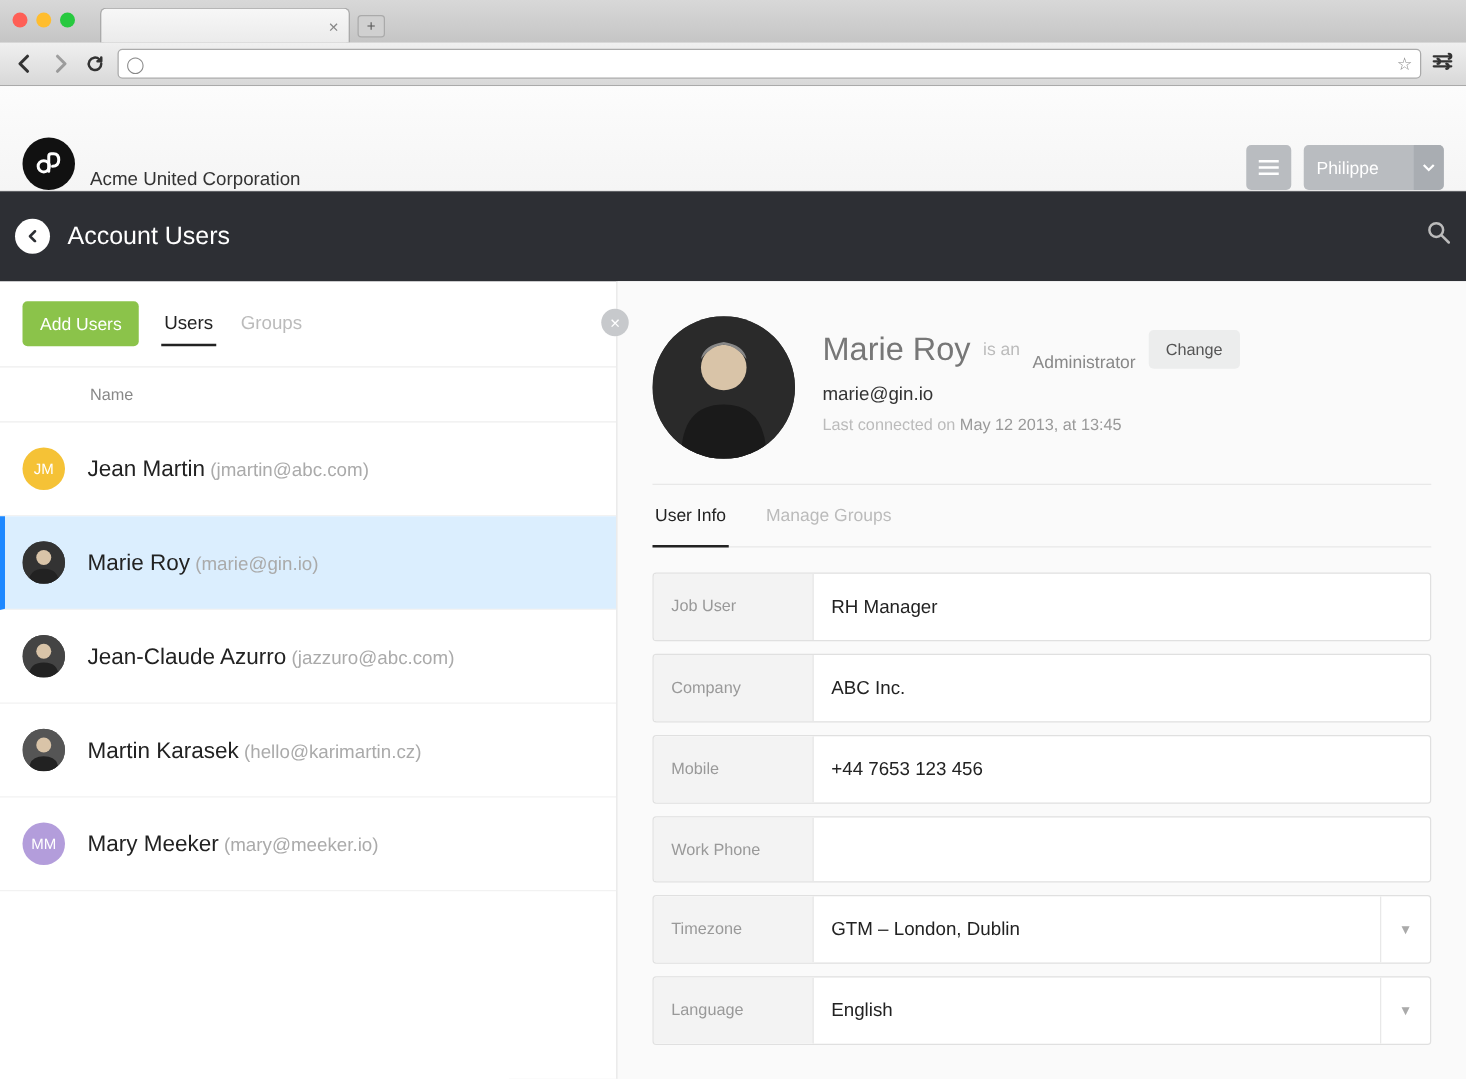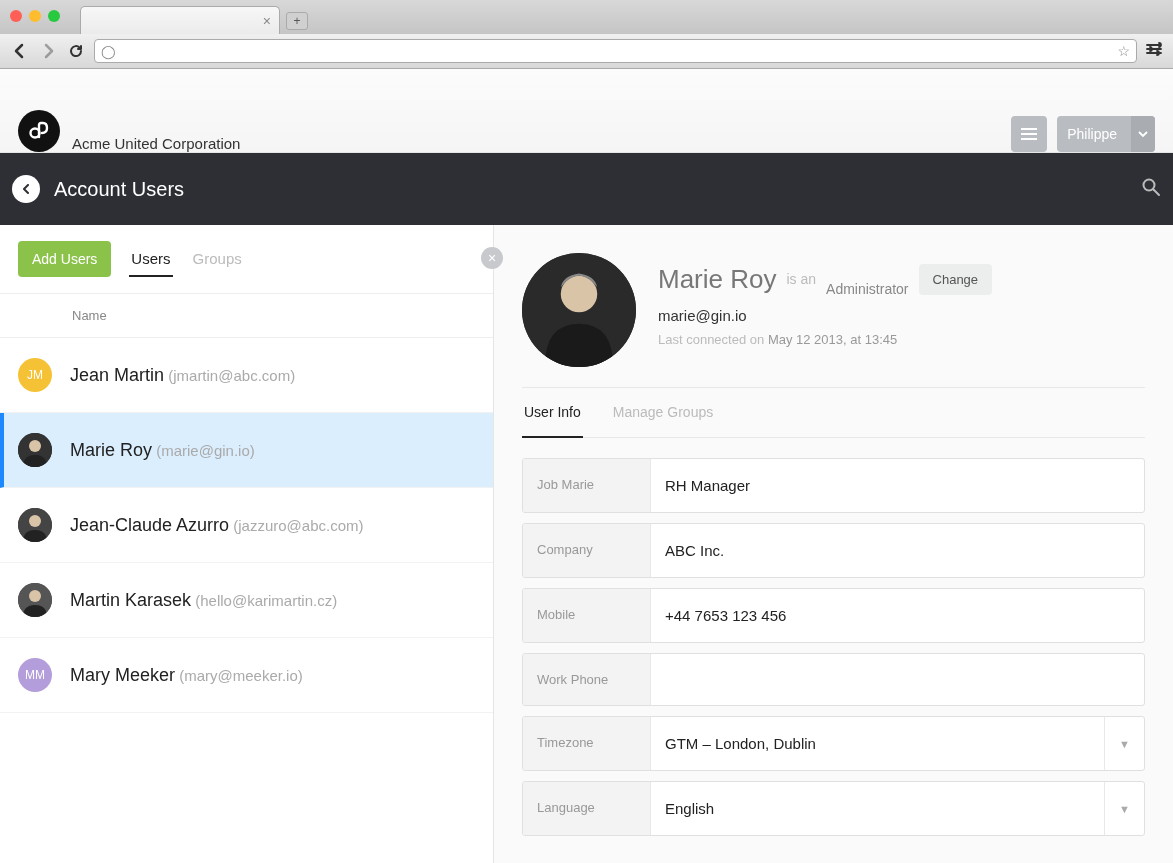--- a/index.html
+++ b/index.html
@@ -23,21 +23,21 @@
   .url-bar input { border:none; outline:none; flex:1; font-size:13px; }
   .url-bar .star { color:#888; font-size:14px;}
   .wrench { color:#333; font-size:16px;}
   
   
   .app { background:#fff; }
   .app-header { height: 84px; display:flex; align-items:flex-end; padding:0 18px; background: linear-gradient(to bottom, #fcfcfc, #f5f5f5); border-bottom:1px solid #e5e5e5;}
   .logo { width:42px; height:42px; border-radius:50%; background:#111; display:flex; align-items:center; justify-content:center; color:#fff; font-weight:bold; font-size:20px; margin-right:12px;}
   .company-name { font-size:15px; color:#333; font-weight:500;}
   .header-right { margin-left:auto; display:flex; gap:10px;}
-  .menu-btn, .user-btn { height:36px; border-radius:4px; background:#b9bcc0; display:flex; align-items:center; padding:0 10px; color:#fff; font-size:14px; gap:8px;}
+  .menu-btn, .user-btn { height:36px; border-radius:4px; background:#b9bcc0; display:flex; align-items:center; padding:0 10px; color:#fff; font-size:14px; gap:22px;}
   .menu-btn { width:36px; justify-content:center;}
   .user-btn .chev { width:24px; height:36px; margin:-10px -10px -10px 6px; background:#a9adb2; display:flex; align-items:center; justify-content:center; border-radius:0 4px 4px 0;}
   
   .section-bar { height: 72px; background:#2d2f34; display:flex; align-items:center; padding:0 12px; color:#fff;}
   .back-btn { width:28px; height:28px; border-radius:50%; background:#fff; color:#2d2f34; display:flex; align-items:center; justify-content:center; margin-right:14px; font-size:14px;}
   .section-title { font-size:20px; font-weight:300;}
   .search-btn { margin-left:auto; color:#bbb; font-size:20px;}
   
   .content { display:flex; height: calc(863px - 34px - 34px - 72px - 70px); }
   
@@ -246,21 +246,21 @@
         </div>
       </div>
 
       <div class="detail-tabs">
         <div class="dtab active">User Info</div>
         <div class="dtab">Manage Groups</div>
       </div>
 
       <div class="form">
         <div class="field">
-          <div class="field-label">Job Marie</div>
+          <div class="field-label">Job User</div>
           <div class="field-value">RH Manager</div>
         </div>
         <div class="field">
           <div class="field-label">Company</div>
           <div class="field-value">ABC Inc.</div>
         </div>
         <div class="field">
           <div class="field-label">Mobile</div>
           <div class="field-value">+44 7653 123 456</div>
         </div>

